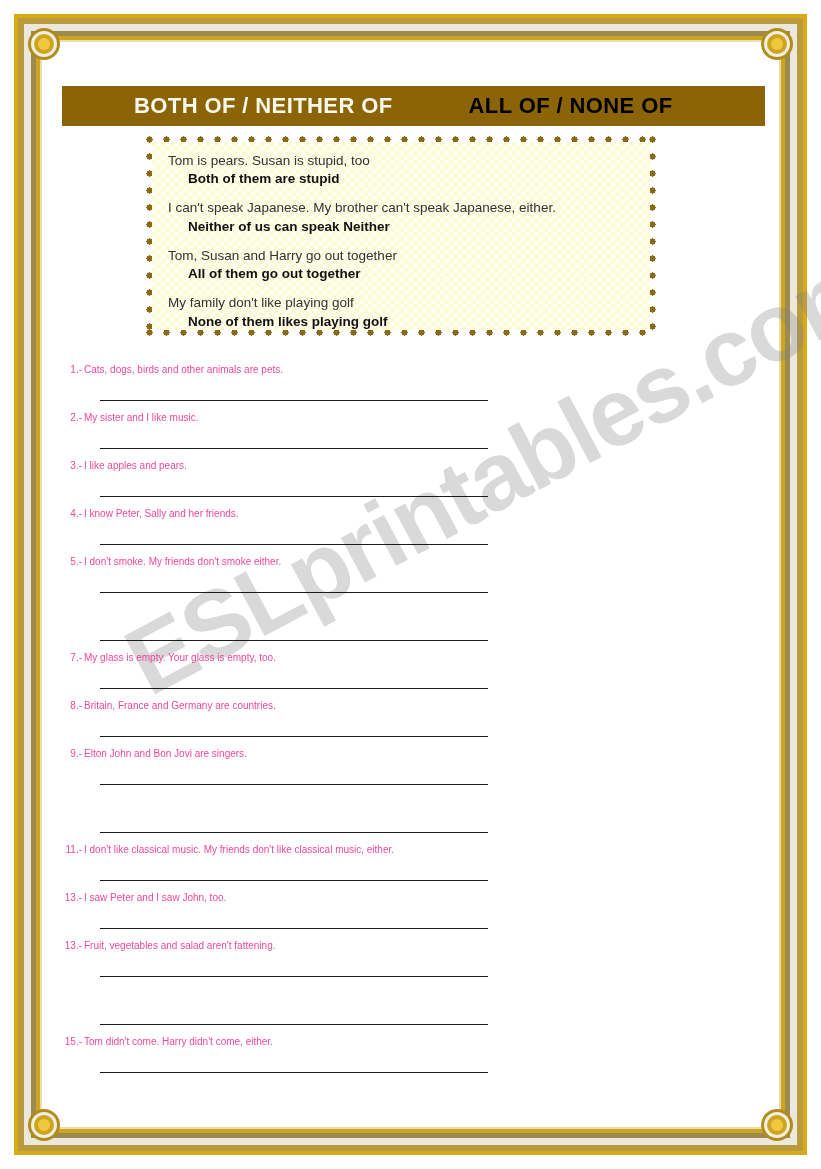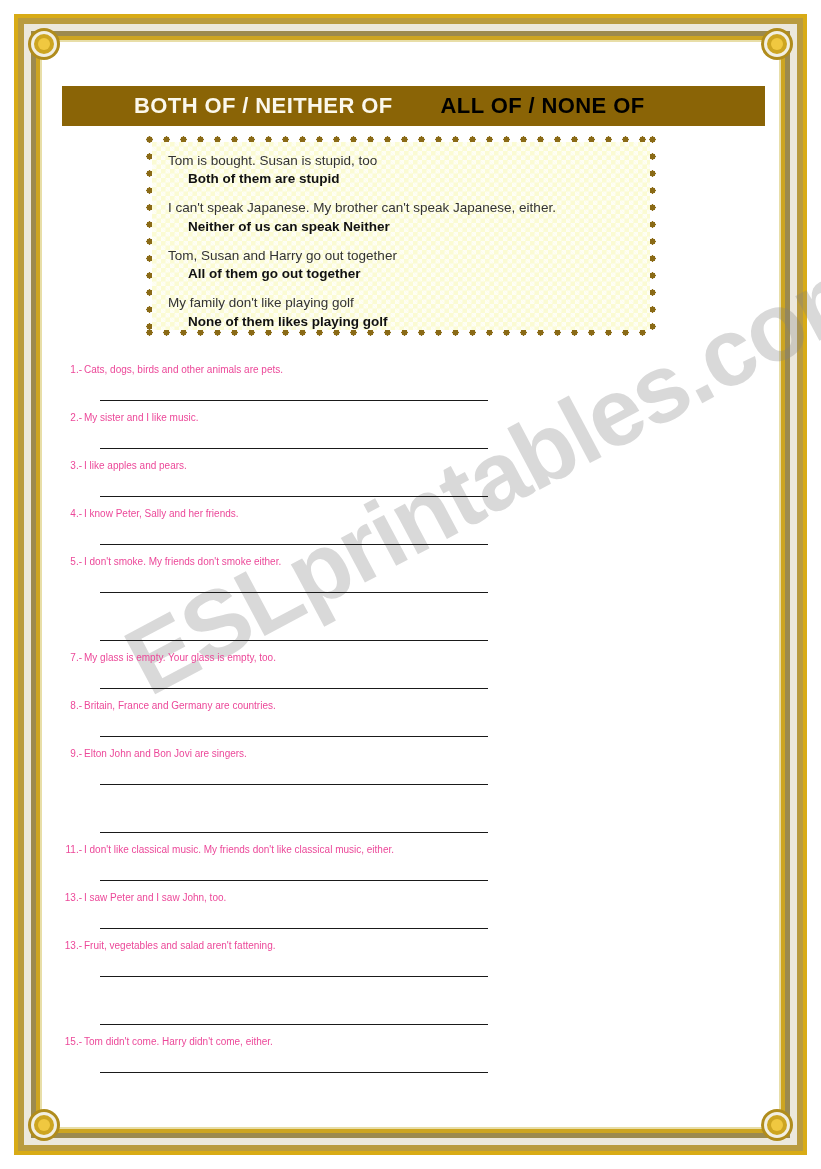--- a/index.html
+++ b/index.html
@@ -70,20 +70,21 @@
   
   #header-bar {
     position: absolute;
     left: 14px;
     top: 38px;
     width: 703px;
     height: 40px;
     background: #8a6406;
     display: flex;
     align-items: center;
+    gap: 28px;
   }
   #header-bar .title-main {
     color: #fbf8ec;
     font-size: 22px;
     font-weight: bold;
     letter-spacing: 0.4px;
     margin-left: 72px;
   }
   #header-bar .title-sub {
     color: #000000;
@@ -242,21 +243,21 @@
 
     <div id="examples-dots">
       <div class="dot-row top"></div>
       <div class="dot-row bottom"></div>
       <div class="dot-col left"></div>
       <div class="dot-col right"></div>
     </div>
 
     <div id="examples-box">
       <div class="example-pair">
-        <div class="ex-prompt">Tom is bought. Susan is stupid, too</div>
+        <div class="ex-prompt">Tom is pears. Susan is stupid, too</div>
         <div class="ex-answer">Both of them are stupid</div>
       </div>
       <div class="example-pair">
         <div class="ex-prompt">I can't speak Japanese. My brother can't speak Japanese, either.</div>
         <div class="ex-answer">Neither of us can speak Neither</div>
       </div>
       <div class="example-pair">
         <div class="ex-prompt">Tom, Susan and Harry go out together</div>
         <div class="ex-answer">All of them go out together</div>
       </div>

